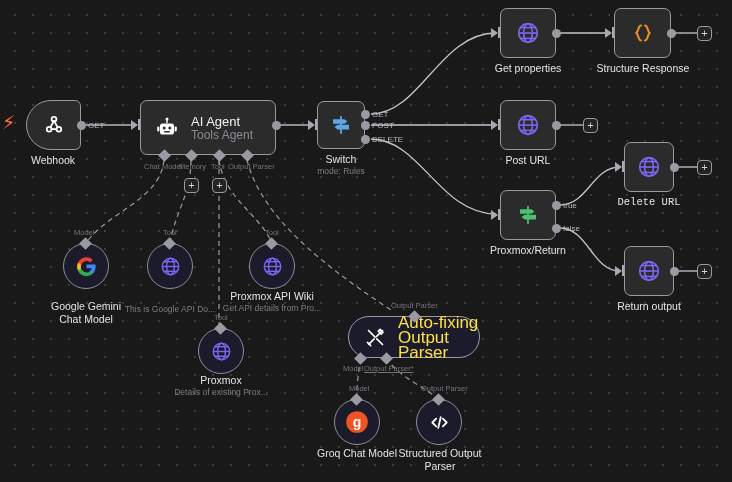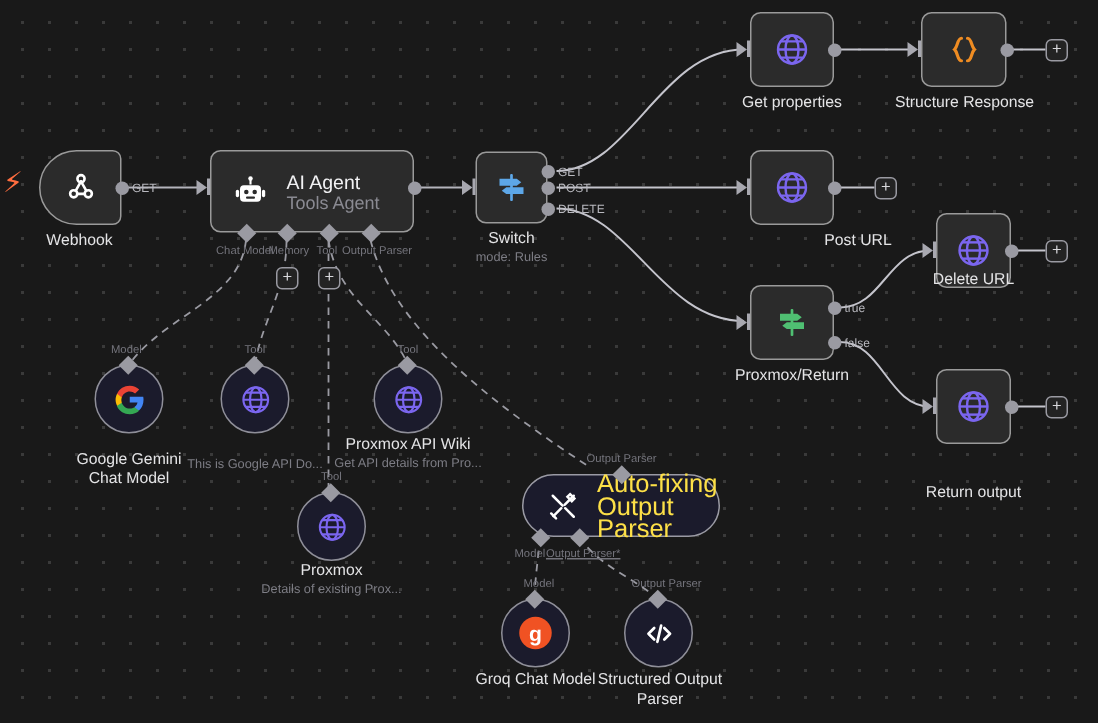--- a/index.html
+++ b/index.html
@@ -262,21 +262,21 @@
         <path d="M3.5 12 h17"></path>
           <path d="M5 7 h14"></path>
           <path d="M5 17 h14"></path>
       </svg>
     </span>
   </div>
   <div class="arrowin" style="left:491px;top:120px;"></div>
   <div class="arrowbar" style="left:498px;top:119px;"></div>
   <div class="dot" style="left:552px;top:121px;"></div>
   <div class="plusbtn" style="left:583px;top:118px;">+</div>
-  <div class="nlabel" style="left:528px;top:154px;margin-left:44px;">Post URL</div>
+  <div class="nlabel" style="left:528px;top:154px;">Post URL</div>
 
   <div class="node" style="left:500px;top:190px;width:56px;height:50px;">
     <span>
       <svg class="ic" width="24" height="24" viewBox="0 0 24 24" fill="#4fbf72">
         <rect x="11.1" y="3" width="1.8" height="18" rx="0.7"></rect>
         <path d="M4 6.2 h11.5 l3 2.3 -3 2.3 H4 z"></path>
         <path d="M20 11.8 h-11.5 l-3 2.3 3 2.3 H20 z"></path>
       </svg>
     </span>
   </div>
@@ -296,38 +296,38 @@
         <path d="M3.5 12 h17"></path>
           <path d="M5 7 h14"></path>
           <path d="M5 17 h14"></path>
       </svg>
     </span>
   </div>
   <div class="arrowin" style="left:615px;top:162px;"></div>
   <div class="arrowbar" style="left:622px;top:161px;"></div>
   <div class="dot" style="left:670px;top:163px;"></div>
   <div class="plusbtn" style="left:697px;top:160px;">+</div>
-  <div class="nlabel" style="left:649px;top:180px;">Delete URL</div>
+  <div class="nlabel" style="left:649px;top:196px;font-family:Liberation Mono, monospace;">Delete URL</div>
 
   <div class="node" style="left:624px;top:246px;width:50px;height:50px;">
     <span>
       <svg class="ic" width="26" height="26" viewBox="0 0 24 24" fill="none" stroke="#7b66ef" stroke-width="1.5">
         <circle cx="12" cy="12" r="8.6"></circle>
           <ellipse cx="12" cy="12" rx="4" ry="8.6"></ellipse>
         <path d="M3.5 12 h17"></path>
           <path d="M5 7 h14"></path>
           <path d="M5 17 h14"></path>
       </svg>
     </span>
   </div>
   <div class="arrowin" style="left:615px;top:266px;"></div>
   <div class="arrowbar" style="left:622px;top:265px;"></div>
   <div class="dot" style="left:670px;top:267px;"></div>
   <div class="plusbtn" style="left:697px;top:264px;">+</div>
-  <div class="nlabel" style="left:649px;top:300px;margin-top:22px;">Return output</div>
+  <div class="nlabel" style="left:649px;top:300px;">Return output</div>
 
   <div class="cnode" style="left:63px;top:243px;">
     <span>
       <svg class="ic" width="21" height="21" viewBox="0 0 48 48">
         <path fill="#4285F4" d="M45 24c0-1.6-.15-3.1-.43-4.6H24v8.7h11.8c-.5 2.7-2 5-4.3 6.5v5.4h7c4.1-3.8 6.5-9.4 6.5-16z"></path>
         <path fill="#34A853" d="M24 46c5.8 0 10.7-1.9 14.3-5.2l-7-5.4c-1.9 1.3-4.4 2.1-7.3 2.1-5.6 0-10.4-3.8-12.1-8.9H4.7v5.6C8.3 41.4 15.6 46 24 46z"></path>
         <path fill="#FBBC05" d="M11.9 28.6c-.4-1.3-.7-2.7-.7-4.1s.3-2.8.7-4.1v-5.6H4.7C3.2 17.7 2.4 20.8 2.4 24s.8 6.3 2.3 9.2l7.2-4.6z"></path>
         <path fill="#EA4335" d="M24 11.4c3.2 0 6 1.1 8.2 3.2l6.2-6.2C34.7 4.9 29.8 2.8 24 2.8 15.6 2.8 8.3 7.4 4.7 14.8l7.2 5.6c1.7-5.1 6.5-9 12.1-9z"></path>
       </svg>
     </span>

